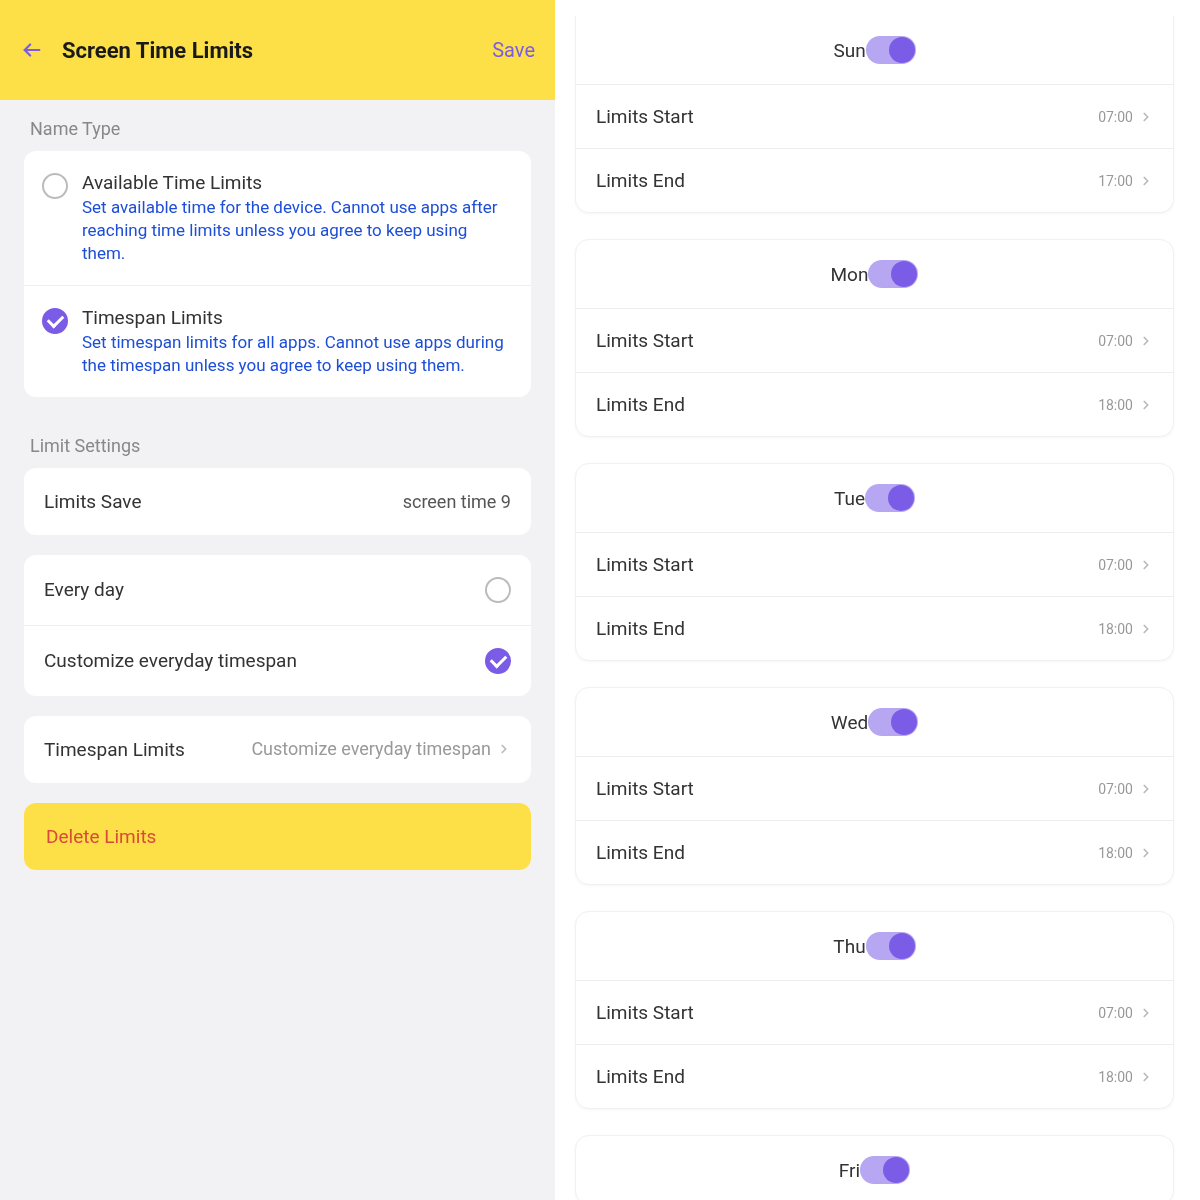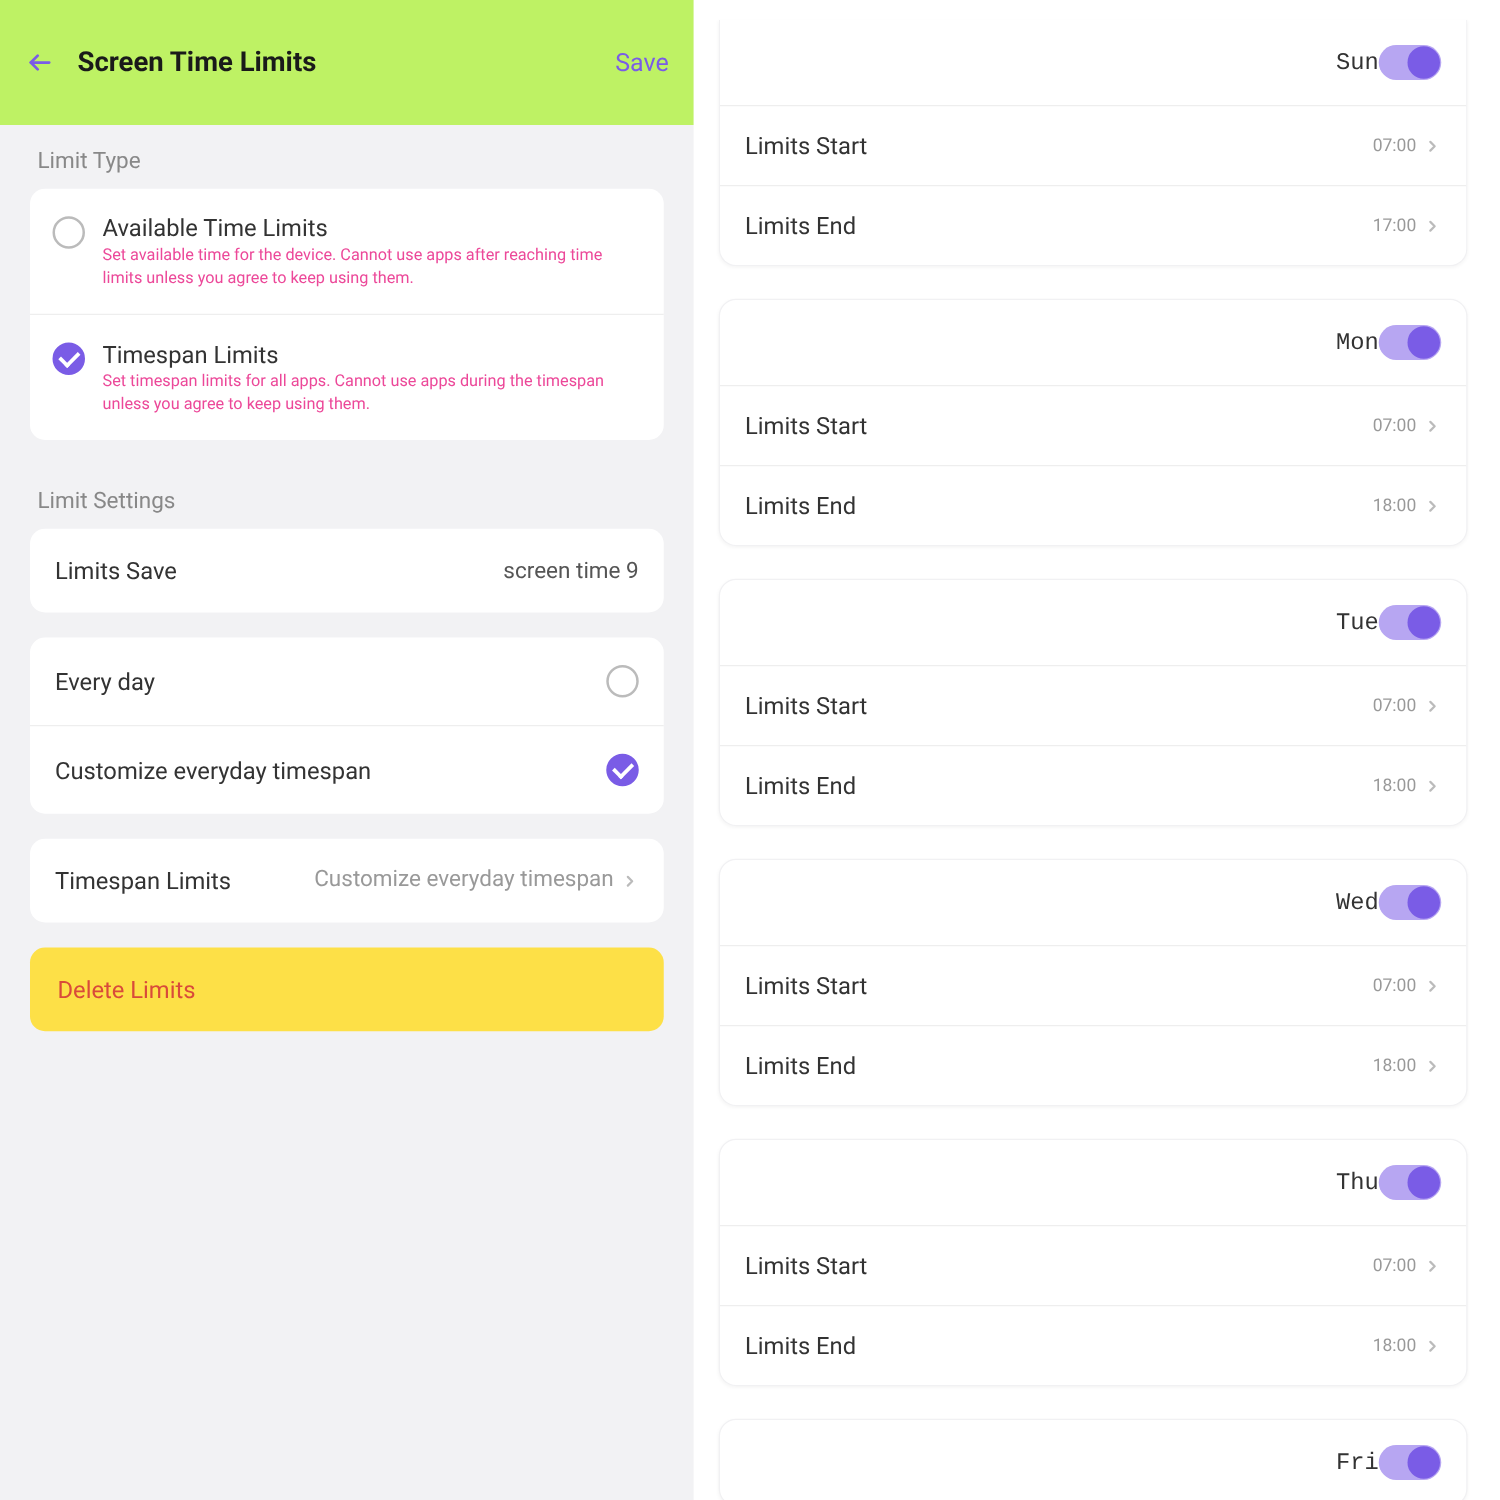--- a/index.html
+++ b/index.html
@@ -15,21 +15,21 @@
       background: #f2f2f4;
       display: flex;
       flex-direction: column;
     }
     .right-pane {
       flex: 1;
       background: #fff;
       padding: 20px 26px 0 20px;
     }
     .header {
-      background: #bef264;
+      background: #fde047;
       height: 100px;
       display: flex;
       align-items: center;
       padding: 0 20px;
     }
     .back-icon {
       width: 24px;
       height: 24px;
       color: #7a5ce6;
       display: flex;
@@ -92,22 +92,22 @@
       border-left: 3px solid #fff;
       border-bottom: 3px solid #fff;
       transform: rotate(-45deg) translate(1px,-1px);
     }
     .radio-text .rt-title {
       font-size: 19px;
       color: #333;
       margin-bottom: 2px;
     }
     .radio-text .rt-desc {
-      font-size: 13px;
-      color: #ec4899;
+      font-size: 17px;
+      color: #1d4ed8;
       line-height: 1.35;
     }
     .setting-row {
       display: flex;
       align-items: center;
       justify-content: space-between;
       padding: 22px 20px;
     }
     .setting-row + .setting-row {
       border-top: 1px solid #eee;
@@ -168,23 +168,22 @@
     .day-card {
       background: #fff;
       border-radius: 14px;
       margin-bottom: 26px;
       box-shadow: 0 1px 3px rgba(0,0,0,0.04);
       border: 1px solid #f1f1f3;
     }
     .day-header {
       display: flex;
       align-items: center;
-      justify-content: flex-end;
+      justify-content: center;
       padding: 20px 20px;
-      font-family: Liberation Mono, monospace;
     }
     .day-row {
       display: flex;
       align-items: center;
       justify-content: space-between;
       padding: 20px 20px;
       border-top: 1px solid #eee;
     }
     .day-name, .day-row-label {
       font-size: 19px;
@@ -229,21 +228,21 @@
     <span class="back-icon">
       <svg width="22" height="22" viewBox="0 0 24 24" fill="none" stroke="currentColor" stroke-width="2.4" stroke-linecap="round" stroke-linejoin="round">
           <line x1="20" y1="12" x2="4" y2="12"></line>
           <polyline points="10 18 4 12 10 6"></polyline>
         </svg>
     </span>
     <span class="header-title">Screen Time Limits</span>
     <span class="save-btn">Save</span>
   </div>
 
-  <div class="section-label">Limit Type</div>
+  <div class="section-label">Name Type</div>
 
   <div class="card">
     <div class="radio-row">
       <div class="radio-circle"></div>
       <div class="radio-text">
         <div class="rt-title">Available Time Limits</div>
         <div class="rt-desc">Set available time for the device. Cannot use apps after reaching time limits unless you agree to keep using them.</div>
       </div>
     </div>
     <div class="radio-row">

